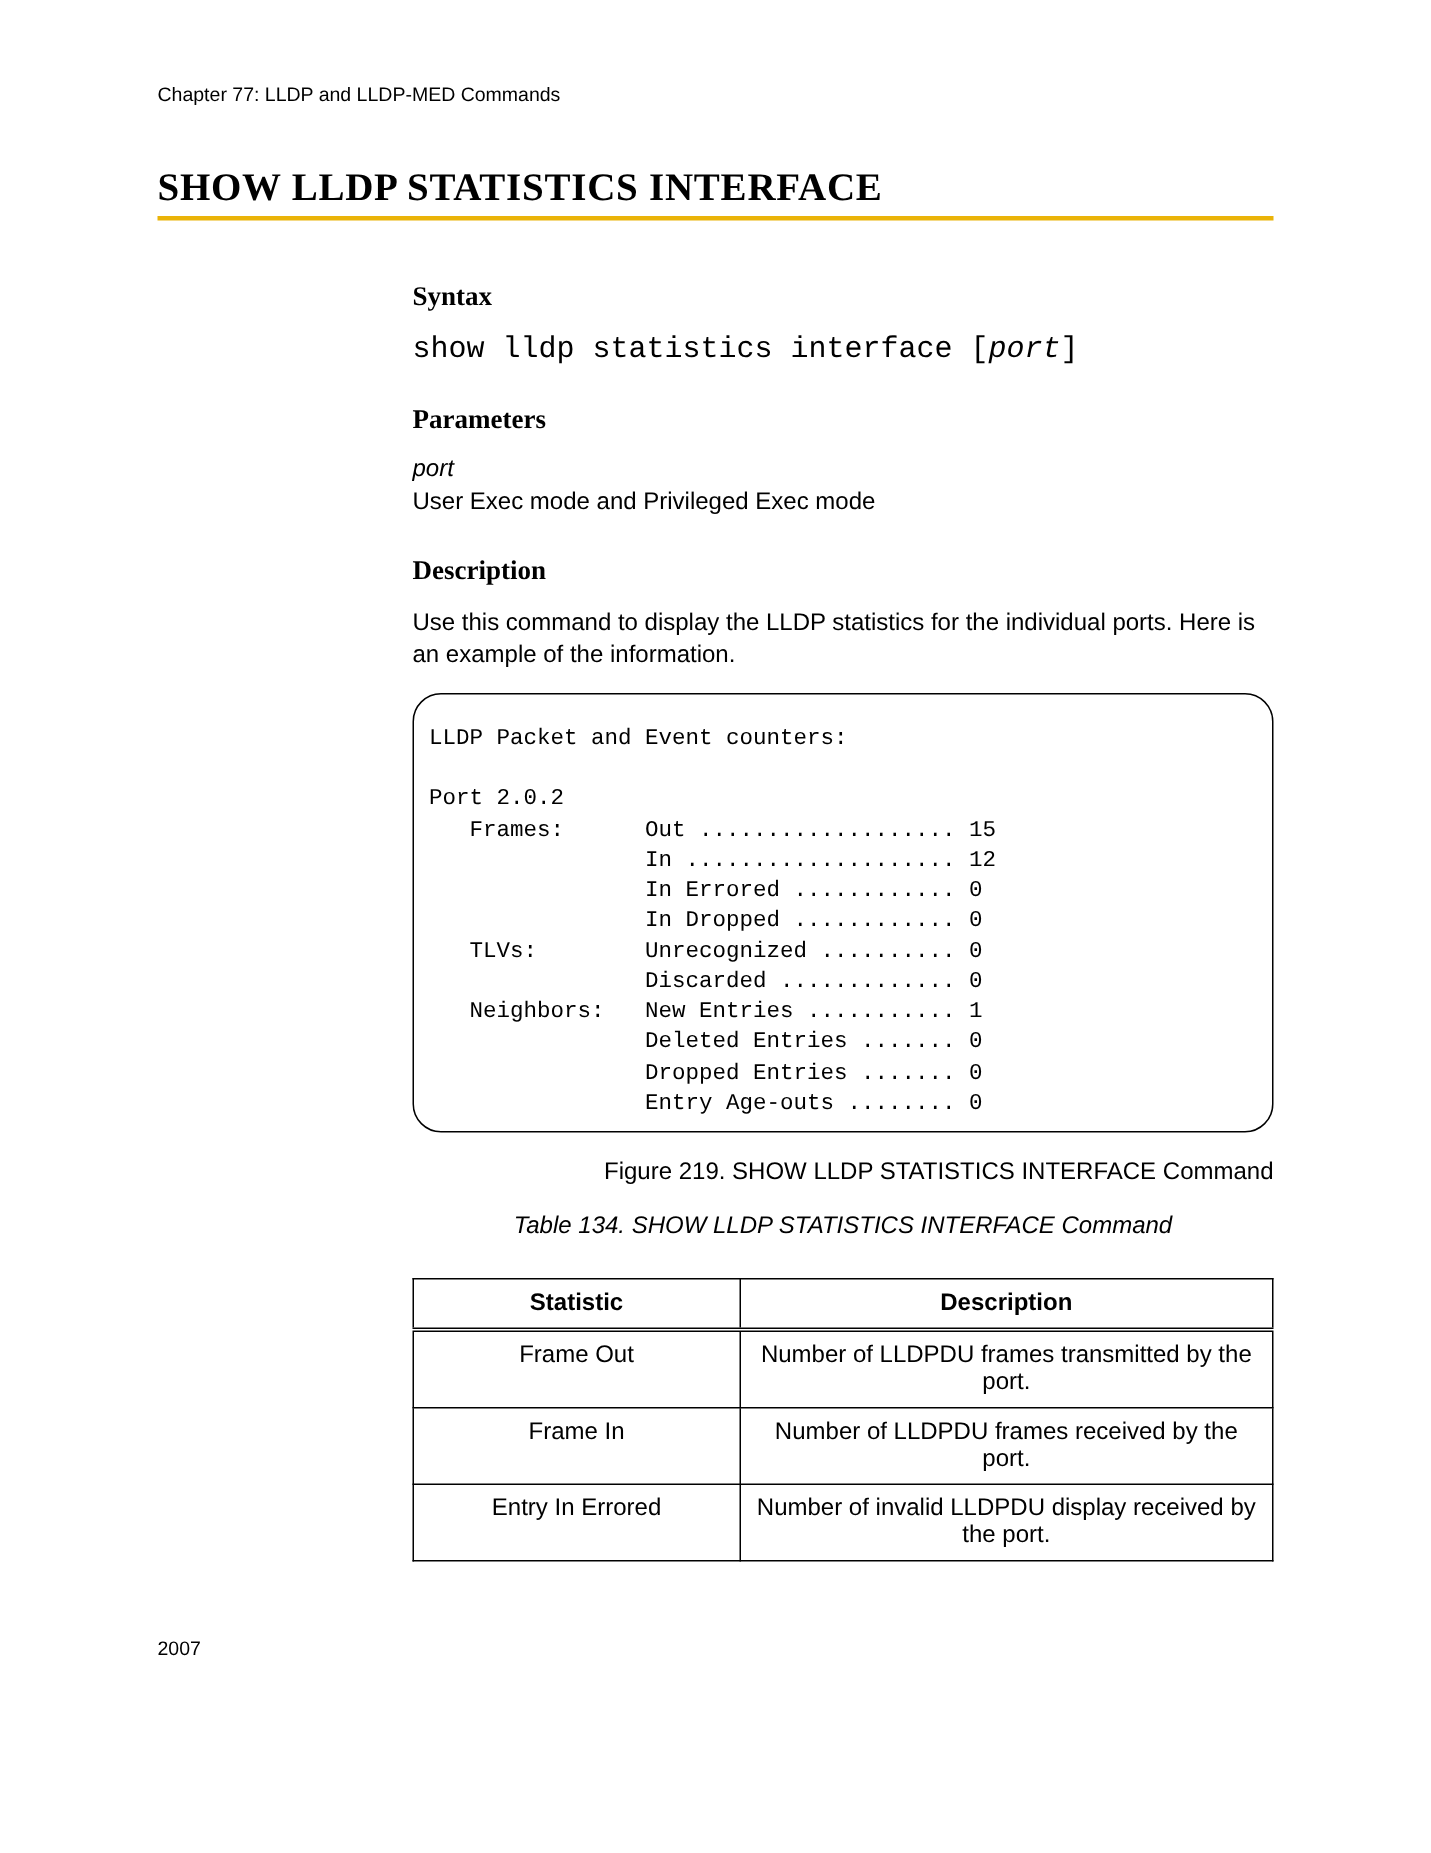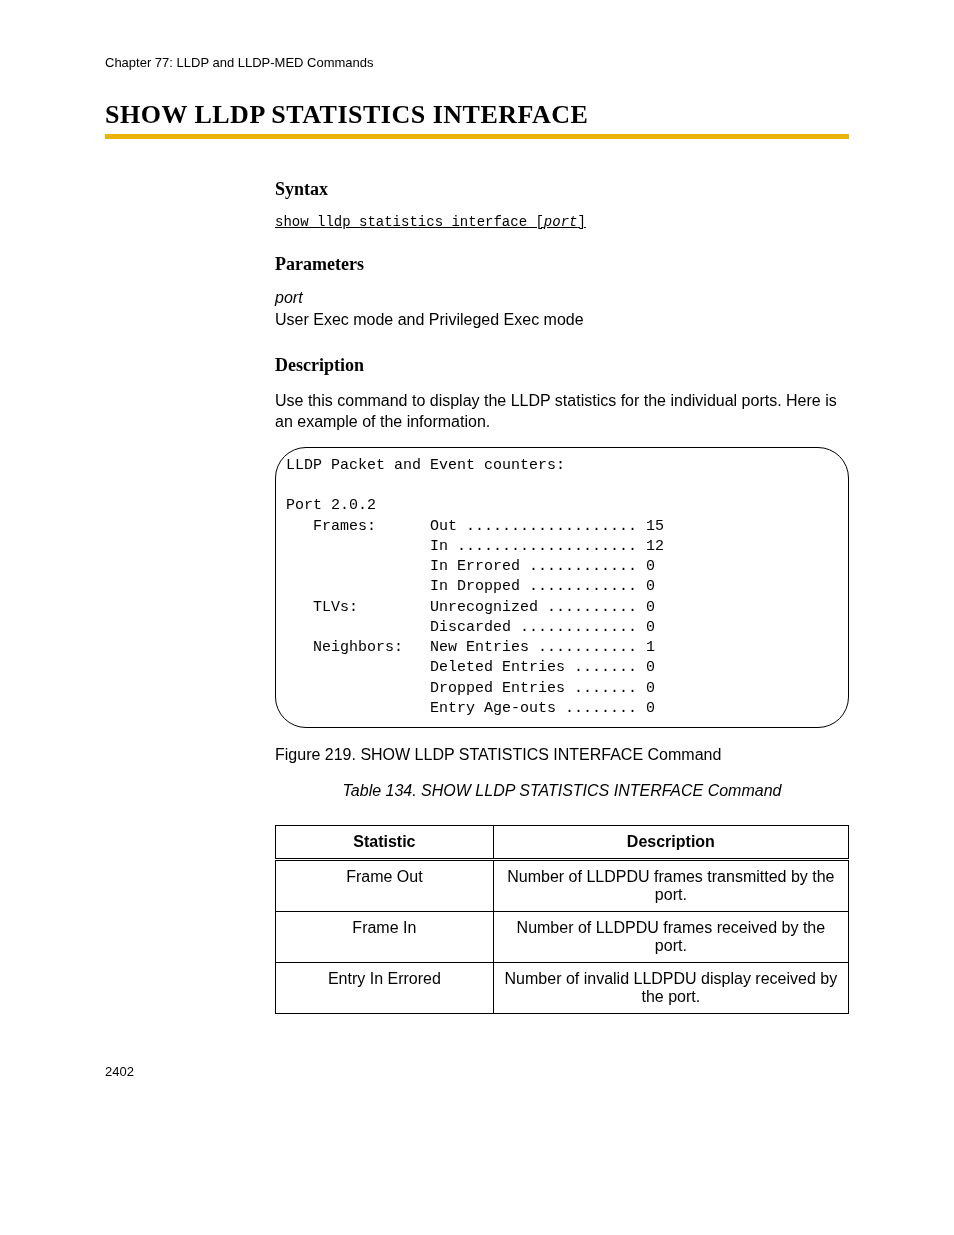--- a/index.html
+++ b/index.html
@@ -9,47 +9,46 @@
     font-size: 16px;
     color: #000;
     background: #fff;
     width: 954px;
   }
   .page {
     padding: 55px 105px 40px 105px;
   }
   .chapter-header {
     font-size: 13px;
-    margin-bottom: 30px;
+    margin-bottom: 40px;
   }
   .page-title {
     font-family: "Times New Roman", Times, serif;
     font-size: 26px;
     font-weight: bold;
     font-variant: small-caps;
     letter-spacing: 0.5px;
-    border-bottom: 5px solid #eab308;
+    border-bottom: 3px solid #eab308;
     padding-bottom: 4px;
     margin-bottom: 40px;
   }
   .content {
     margin-left: 170px;
   }
   .section-heading {
     font-family: "Times New Roman", Times, serif;
     font-weight: bold;
     font-size: 18px;
     margin-top: 24px;
     margin-bottom: 14px;
   }
   .syntax-line {
     font-family: "Courier New", Courier, monospace;
-    font-size: 14px;
+    font-size: 20px;
     margin-bottom: 14px;
-    text-decoration: underline;
   }
   .syntax-line .italic {
     font-style: italic;
   }
   .param-name {
     font-style: italic;
     margin-bottom: 2px;
   }
   .param-desc {
     margin-left: 45px;
@@ -58,26 +57,26 @@
   .body-text {
     margin-bottom: 14px;
     line-height: 1.35;
   }
   .code-block {
     font-family: "Courier New", Courier, monospace;
     font-size: 15px;
     line-height: 1.35;
     white-space: pre;
     border: 1px solid #000;
-    border-radius: 31px;
-    padding: 8px 10px 8px 10px;
+    border-radius: 19px;
+    padding: 20px 10px 8px 10px;
     margin-bottom: 18px;
   }
   .figure-caption {
-    text-align: left;
+    text-align: right;
     margin-bottom: 18px;
   }
   .table-caption {
     text-align: center;
     margin-bottom: 8px;
     font-style: italic;
   }
   table.stat-table {
     border-collapse: collapse;
     width: 100%;
@@ -165,15 +164,15 @@
         </tr>
         <tr>
           <td>Entry In Errored</td>
           <td>Number of invalid LLDPDU display received by the port.</td>
         </tr>
       </tbody>
     </table>
 
   </div>
 
-  <div class="page-number">2402</div>
+  <div class="page-number">2007</div>
 
 </div>
 
 </body></html>

